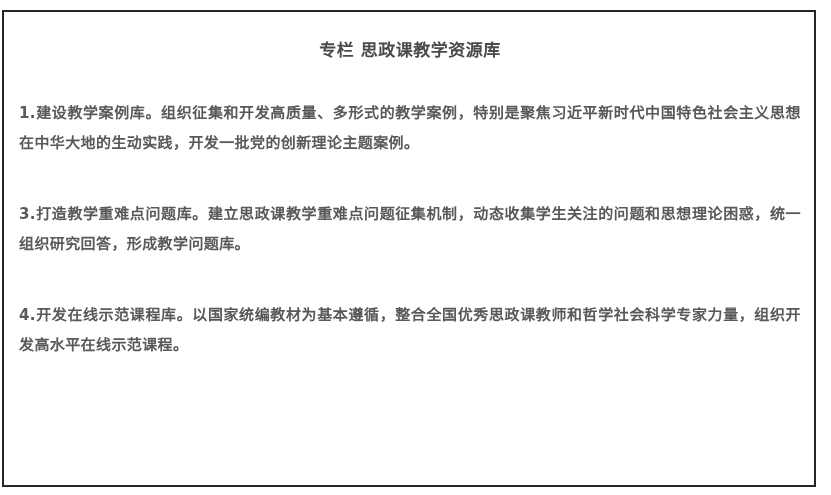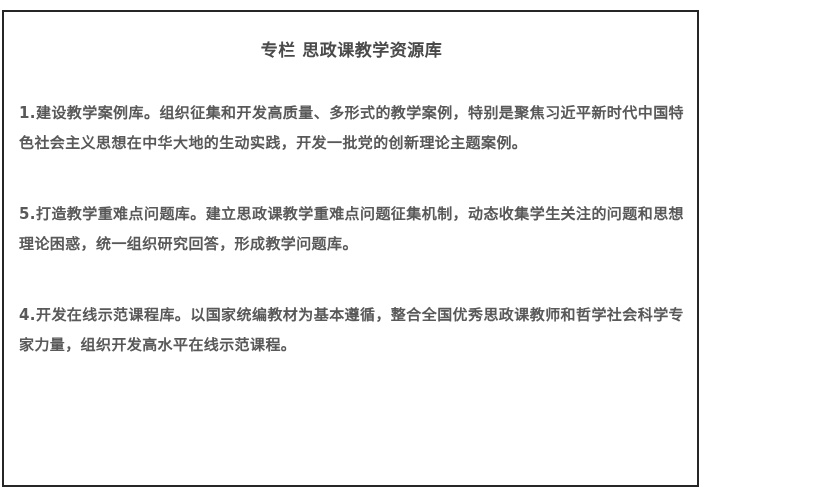--- a/index.html
+++ b/index.html
@@ -13,21 +13,21 @@
     width: 831px;
     height: 495px;
     background: var(--bg-color);
     font-family: "DejaVu Sans", "Liberation Sans", sans-serif;
     overflow: hidden;
   }
   .panel {
     position: absolute;
     left: 2px;
     top: 10px;
-    width: 697px;
+    width: 814px;
     height: 477px;
     border: 2px solid var(--border-color);
     background: var(--bg-color);
     padding: 26px 13px 0 15px;
   }
   .panel-title {
     text-align: center;
     font-size: 17px;
     line-height: 24px;
     font-weight: bold;
@@ -47,17 +47,17 @@
   .panel-paragraph:last-child { margin-bottom: 0; }
 </style>
 </head>
 <body>
 
 <div class="panel">
   <h1 class="panel-title">专栏 思政课教学资源库</h1>
 
   <p class="panel-paragraph">1.建设教学案例库。组织征集和开发高质量、多形式的教学案例，特别是聚焦习近平新时代中国特色社会主义思想在中华大地的生动实践，开发一批党的创新理论主题案例。</p>
 
-  <p class="panel-paragraph">5.打造教学重难点问题库。建立思政课教学重难点问题征集机制，动态收集学生关注的问题和思想理论困惑，统一组织研究回答，形成教学问题库。</p>
+  <p class="panel-paragraph">3.打造教学重难点问题库。建立思政课教学重难点问题征集机制，动态收集学生关注的问题和思想理论困惑，统一组织研究回答，形成教学问题库。</p>
 
 
   <p class="panel-paragraph">4.开发在线示范课程库。以国家统编教材为基本遵循，整合全国优秀思政课教师和哲学社会科学专家力量，组织开发高水平在线示范课程。</p>
 </div>
 
 </body></html>

